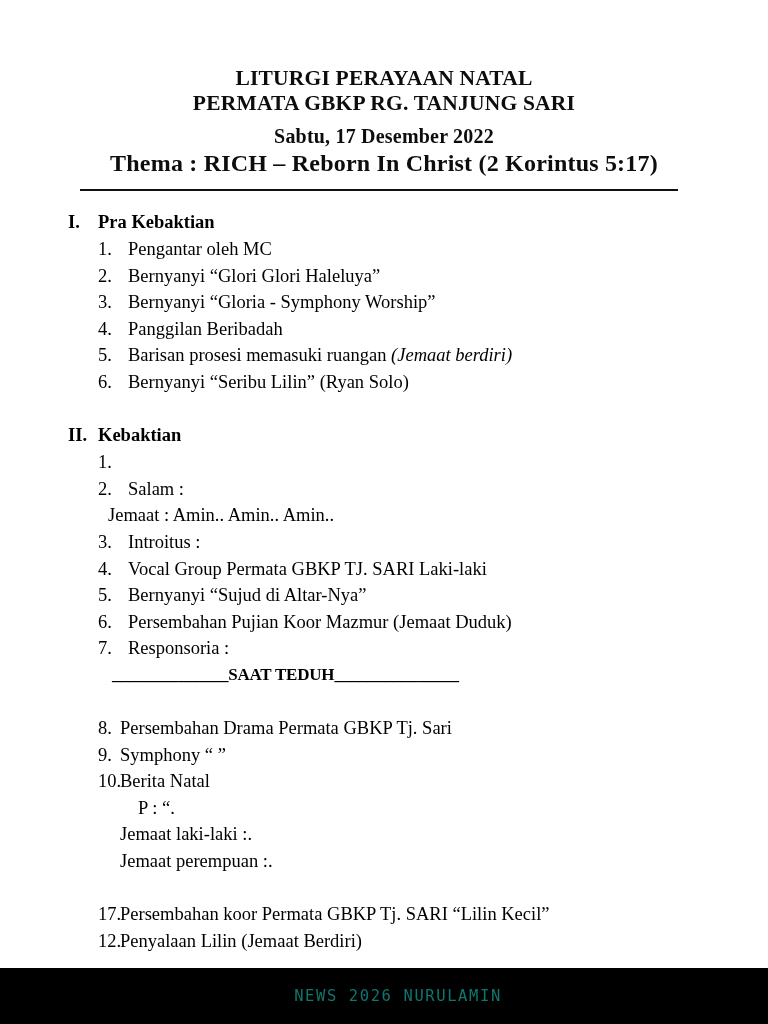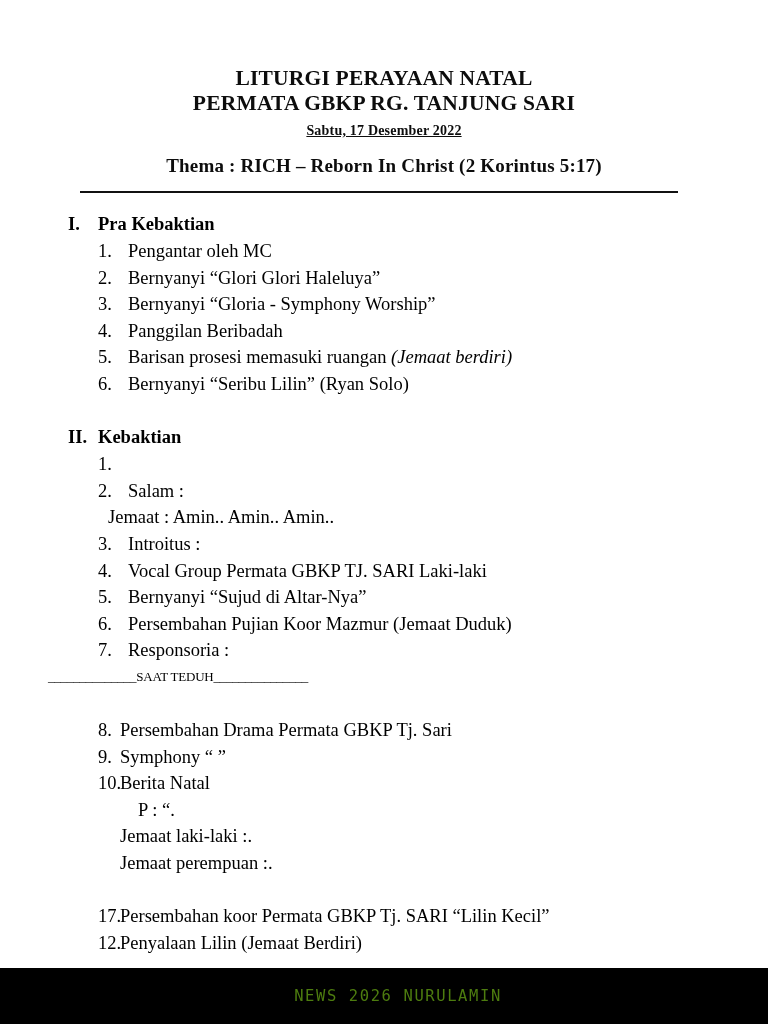--- a/index.html
+++ b/index.html
@@ -33,29 +33,28 @@
     font-weight: bold;
     color: #0d0d0d;
     letter-spacing: .2px;
     text-align: center;
   }
   .title-1, .title-2 {
     font-size: 21.5px;
     line-height: 25px;
   }
   .title-3 {
-    font-size: 14px;
+    font-size: 20px;
+    line-height: 25px;
+    margin-top: 8px;
+  }
+  .title-4 {
+    font-size: 24px;
     line-height: 25px;
     margin-top: 2px;
-    text-decoration: underline;
-  }
-  .title-4 {
-    font-size: 19px;
-    line-height: 25px;
-    margin-top: 10px;
   }
 
   .header-rule {
     width: 598px;
     margin: 13px auto 0 80px;
     height: 0;
     border: 0;
     border-top: 2.2px solid #111111;
   }
 
@@ -105,43 +104,44 @@
     padding-left: 108px;
   }
   .subline.deep { padding-left: 120px; }
   .subline.deeper { padding-left: 138px; }
 
   .spacer-line {
     height: 26.6px;
   }
 
   .teduh-row {
-    font-size: 13px;
+    font-size: 17px;
     line-height: 26.6px;
-    padding-left: 48px;
+    padding-left: 112px;
     white-space: pre;
     letter-spacing: -0.2px;
+    font-weight: bold;
   }
 
   .ital { font-style: italic; }
 
   
   .footer-bar {
     position: absolute;
     left: 0;
     bottom: 0;
     width: 768px;
     height: 56px;
     background: #000000;
     display: flex;
     align-items: center;
     justify-content: center;
   }
   .footer-bar .footer-text {
-    color: #4d7c0f;
+    color: #0f766e;
     font-family: "DejaVu Sans Mono", "Liberation Mono", monospace;
     font-size: 15.5px;
     letter-spacing: 1.6px;
     font-weight: normal;
     margin-left: 28px;
   }
 </style>
 </head>
 <body>
 

